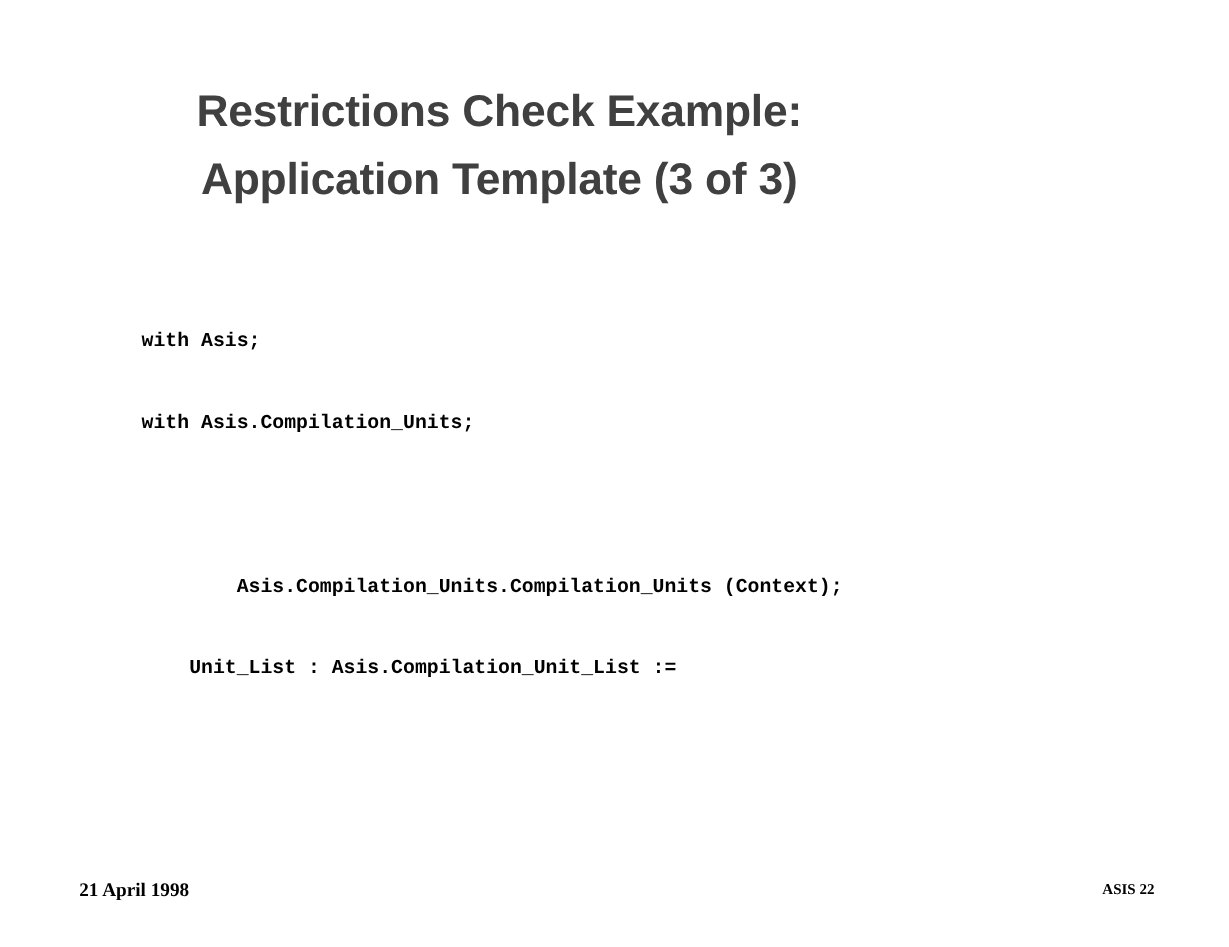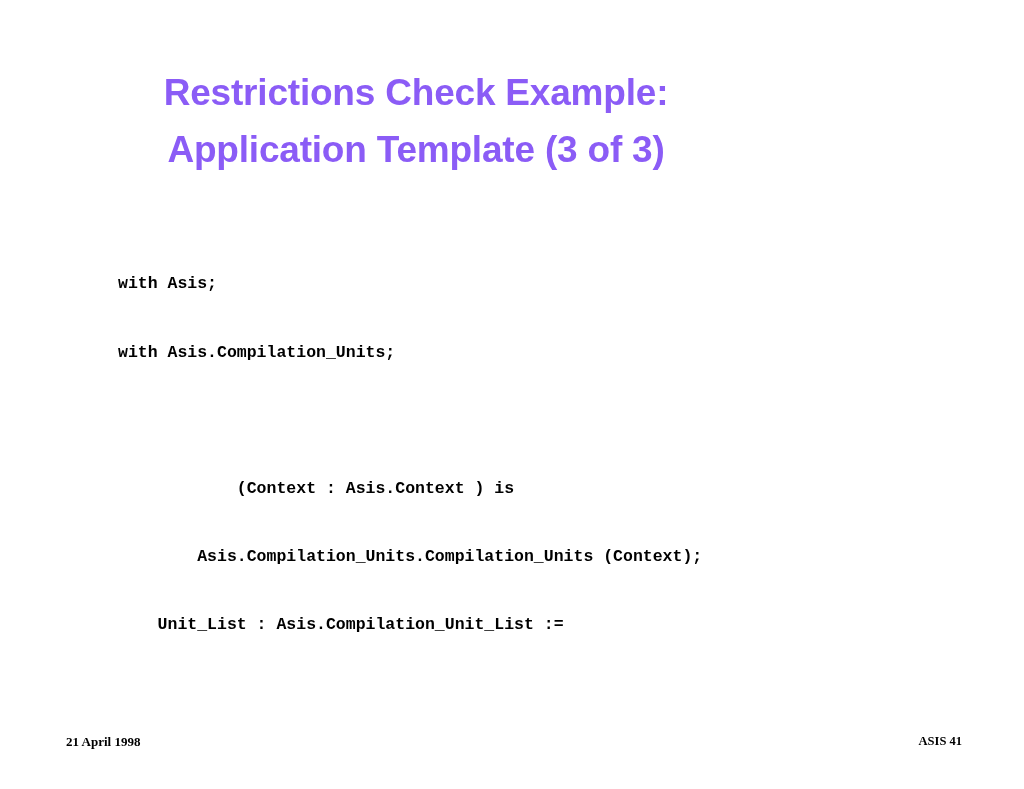--- a/index.html
+++ b/index.html
@@ -18,21 +18,21 @@
     width: 1024px;
     height: 789px;
     box-sizing: border-box;
   }
   .title-block {
     position: absolute;
     top: 64px;
     left: 0;
     width: 832px;
     text-align: center;
-    color: #8b5cf6;
+    color: #404040;
     font-size: 37px;
     font-weight: bold;
     line-height: 1.55;
     letter-spacing: -0.2px;
   }
   .title-line {
     display: block;
     white-space: pre;
   }
   .code-block {
@@ -56,21 +56,21 @@
     bottom: 0;
     left: 0;
     width: 1024px;
     height: 70px;
   }
   .footer-date {
     position: absolute;
     left: 66px;
     top: 15px;
     font-family: "Liberation Serif", serif;
-    font-size: 13px;
+    font-size: 16px;
     font-weight: bold;
     color: #000000;
   }
   .footer-page {
     position: absolute;
     right: 62px;
     top: 15px;
     font-family: "Liberation Serif", serif;
     font-size: 12.5px;
     font-weight: bold;
@@ -84,34 +84,33 @@
 
   <div class="title-block">
     <span class="title-line">Restrictions Check Example:</span>
     <span class="title-line">Application Template (3 of 3)</span>
   </div>
 
   <div class="code-block">
     <span class="code-line">with Asis;</span>
     <span class="code-line">with Asis.Compilation_Units;</span>
     <span class="code-line"></span>
-    <span class="code-line">            (Context : Asis.Context ) is</span>
     <span class="code-line">        Asis.Compilation_Units.Compilation_Units (Context);</span>
     <span class="code-line">    Unit_List : Asis.Compilation_Unit_List :=</span>
     
     
     
     
     
     
     
     
     
     
     
   </div>
 
   <div class="footer">
     <span class="footer-date">21 April 1998</span>
-    <span class="footer-page">ASIS 41</span>
+    <span class="footer-page">ASIS 22</span>
   </div>
 
 </div>
 
 </body></html>

